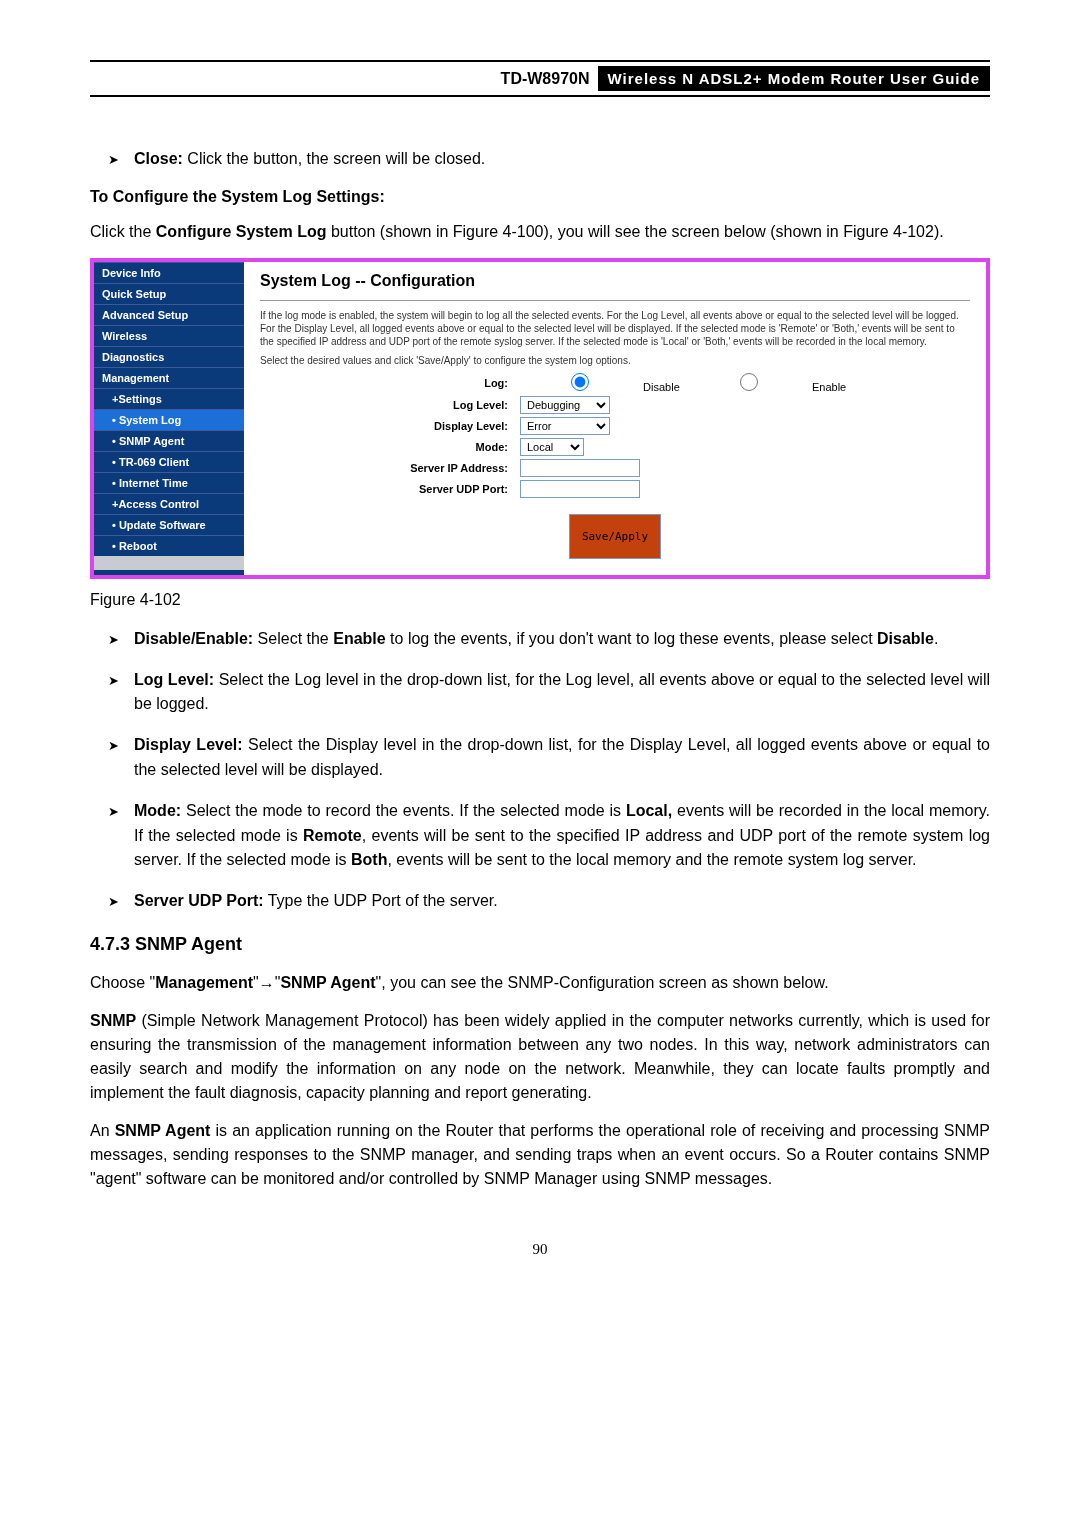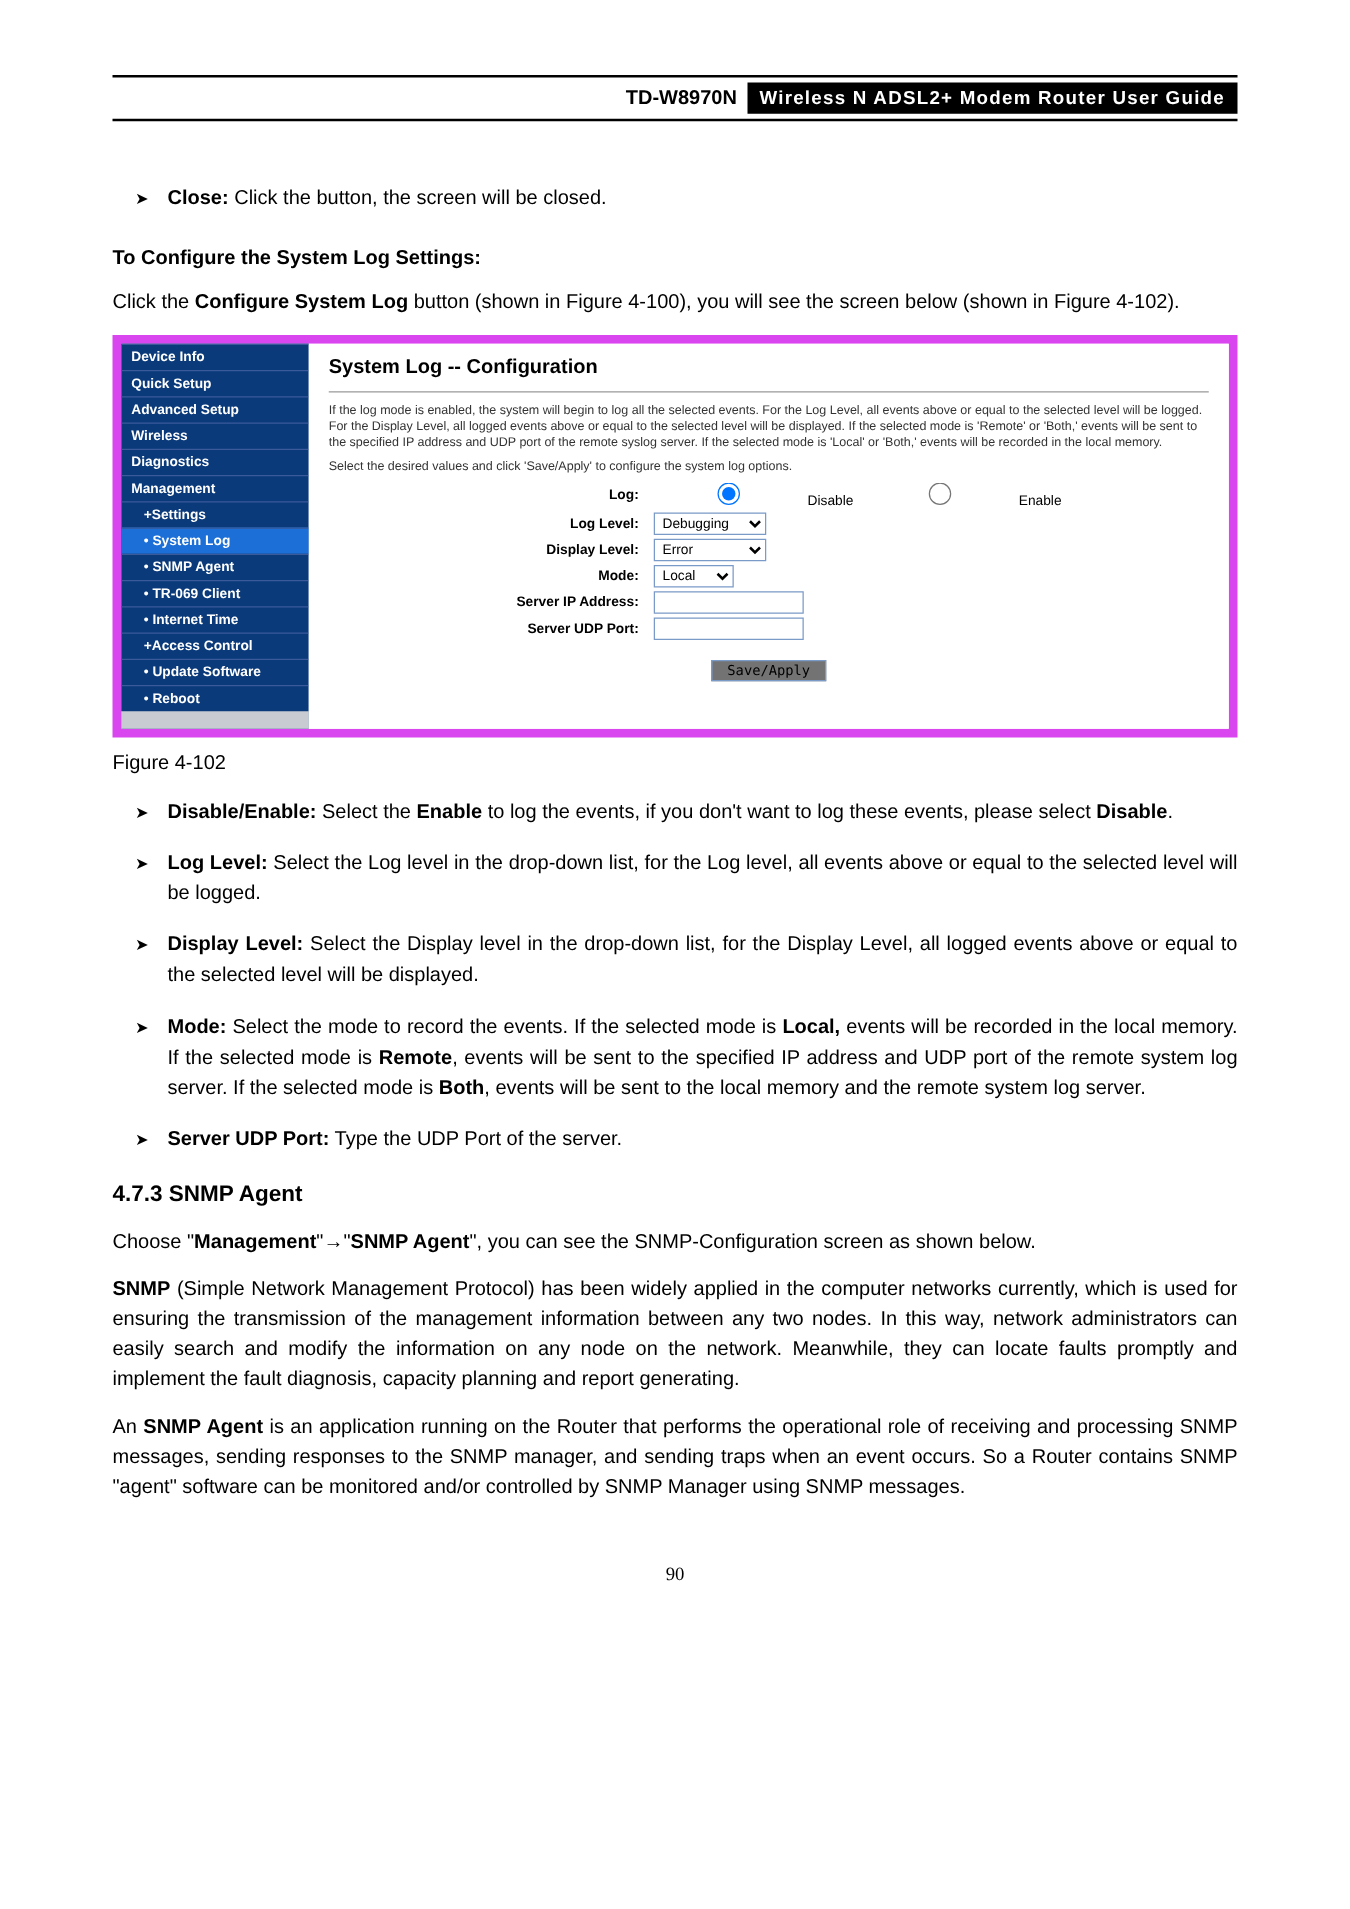--- a/index.html
+++ b/index.html
@@ -5,41 +5,41 @@
   * { box-sizing: border-box; margin: 0; padding: 0; }
   body { background: #fff; font-family: Arial, Helvetica, sans-serif; color: #000; }
   .page { width: 1080px; margin: 0 auto; padding: 60px 90px 40px 90px; }
   .header-line { border-top: 2px solid #000; margin-bottom: 4px; }
   .header-bar { display: flex; justify-content: flex-end; align-items: center; gap: 0; margin-bottom: 4px; }
   .model { font-weight: bold; font-size: 16px; margin-right: 8px; }
   .guide-box { background: #000; color: #fff; font-weight: bold; padding: 4px 10px; font-size: 15px; letter-spacing: 1px; }
   .header-underline { border-top: 2px solid #000; margin-bottom: 30px; }
   .tri::before { content: "➤"; font-size: 13px; margin-right: 10px; color:#000; }
   .bold { font-weight: bold; }
-  .section-title { font-weight: bold; font-size: 16px; margin: 26px 0 14px 0; }
+  .section-title { font-weight: bold; font-size: 16px; margin: 16px 0 14px 0; }
   .para { font-size: 16px; line-height: 1.5; margin-bottom: 14px; text-align: justify; }
   .screenshot-wrap { margin: 8px 0 8px 0; }
-  .ss { display: flex; border: 7px solid #d946ef; width: 100%; background: #fff; font-size: 11px; }
+  .ss { display: flex; border: 4px solid #d946ef; width: 100%; background: #fff; font-size: 11px; }
   .ss-sidebar { width: 150px; background: #0a3a7a; color: #fff; font-family: Arial, sans-serif; }
   .ss-sb-item { padding: 4px 8px; border-top: 1px solid #3a5a9a; font-size: 11px; font-weight: bold; }
   .ss-sb-sub { padding: 4px 8px 4px 18px; border-top: 1px solid #3a5a9a; font-size: 11px; font-weight: bold; }
   .ss-sb-active { background: #1b6fd6; }
   .ss-sb-bottom { background: #c8ccd2; height: 14px; }
   .ss-main { flex: 1; padding: 10px 16px 16px 16px; background: #fff; color: #000; }
   .ss-heading { font-weight: bold; font-size: 16px; margin-bottom: 10px; }
   .ss-hr { border-top: 1px solid #999; margin-bottom: 8px; }
   .ss-desc { font-size: 10px; color: #333; line-height: 1.3; margin-bottom: 6px; }
   .ss-row { display: flex; align-items: center; margin: 3px 0; }
   .ss-label { width: 260px; text-align: right; padding-right: 12px; font-weight: bold; font-size: 11px; }
   .ss-field select, .ss-field input { font-family: Liberation Sans, sans-serif; font-size: 11px; border: 1px solid #7a9ac8; background: #fff; height: 18px; padding: 0 2px; }
   .ss-field select { width: 90px; }
   .ss-field input { width: 120px; }
   .ss-radio { font-size: 11px; }
   .ss-btn-row { text-align: center; margin-top: 16px; }
-  .ss-btn { font-family: monospace; font-size: 11px; border: 1px solid #7a9ac8; background: #737373; padding: 1px 12px; }
+  .ss-btn { font-family: monospace; font-size: 11px; border: 1px solid #7a9ac8; background: #c2410c; padding: 15px 12px; }
   .fig-caption { font-size: 16px; margin: 12px 0 18px 0; }
   .list-item { display: flex; margin: 10px 0 16px 18px; font-size: 16px; line-height: 1.55; text-align: justify; }
   .list-item .marker { flex: 0 0 26px; }
   .list-item .content { flex: 1; }
   .h473 { font-weight: bold; font-size: 18px; margin: 20px 0 16px 0; }
   .page-num { text-align: center; font-size: 15px; margin-top: 50px; font-family: Liberation Serif, serif; }
 </style>
 </head>
 <body>
 

